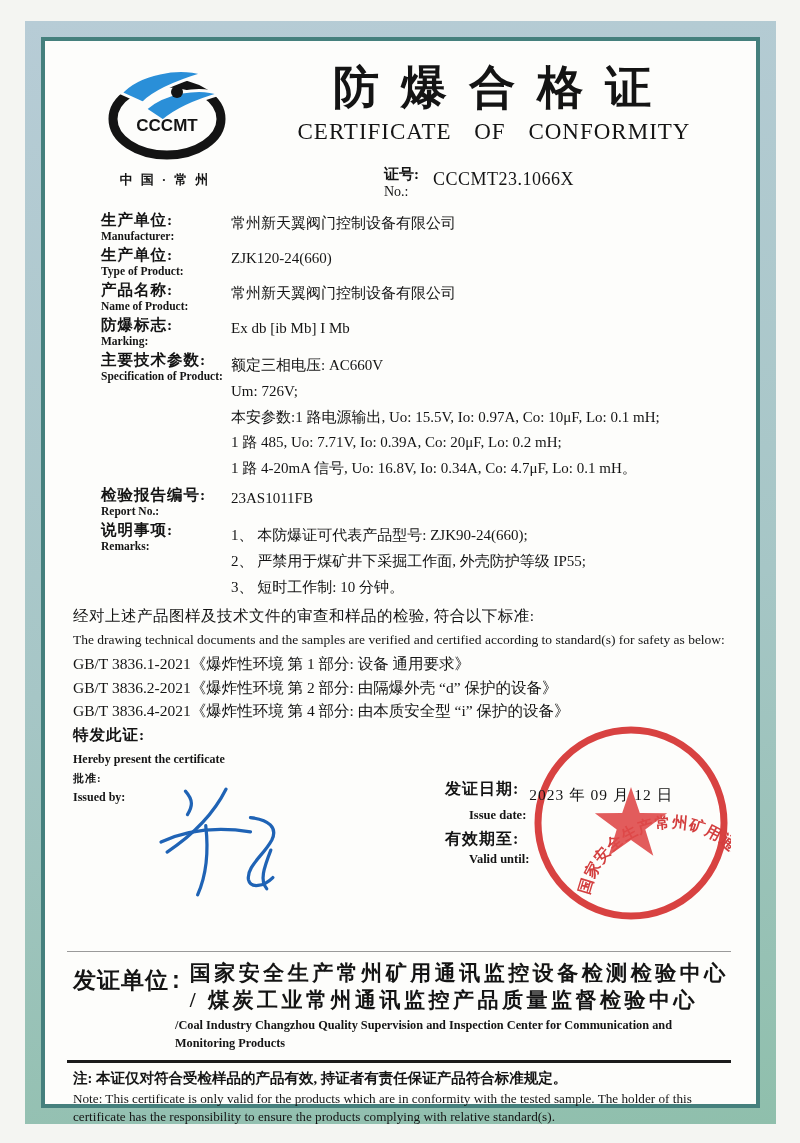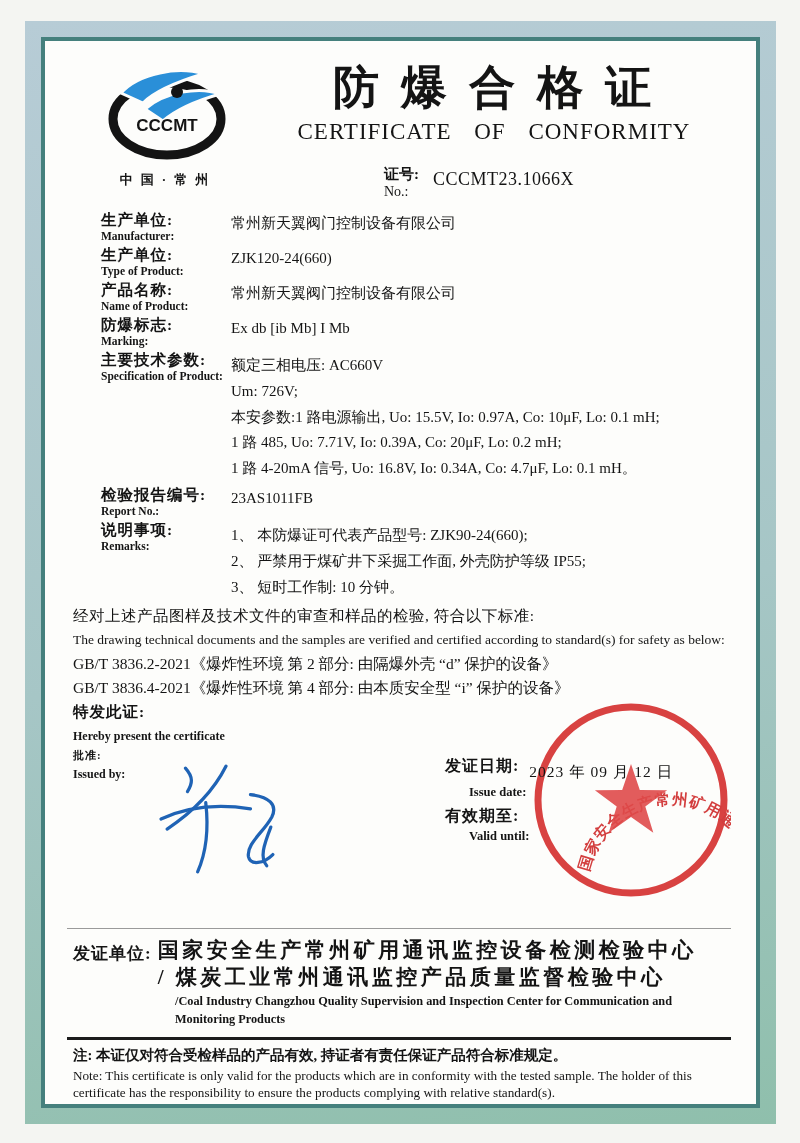--- a/index.html
+++ b/index.html
@@ -50,21 +50,21 @@
   .date-label-cn { font-size:16px; font-weight:bold; letter-spacing:1px; white-space:nowrap; }
   .date-label-en { font-size:12.5px; font-weight:bold; margin:2px 0 6px 24px; }
   .date-value { font-size:15.5px; white-space:nowrap; padding:6px 0 0 10px; position:relative; z-index:3; letter-spacing:1px; }
   .stamp { position:absolute; left:458px; top:-48px; width:200px; height:200px; z-index:1; opacity:0.93; }
 
   .divider-thin { border-top:1px solid #9a9a9a; margin:2px -6px 8px -6px; }
   .divider-thick { border-top:3px solid #1c1c1c; margin:8px -6px 6px -6px; }
 
   
   .approval-cn-row { display:flex; }
-  .approval-label { font-size:17px; font-weight:bold; white-space:nowrap; padding-top:5px; letter-spacing:1px; }
+  .approval-label { font-size:23px; font-weight:bold; white-space:nowrap; padding-top:5px; letter-spacing:1px;font-family:Liberation Mono, monospace; }
   .approval-lines { font-size:21px; font-weight:bold; letter-spacing:3.5px; line-height:1.3; margin-left:6px; white-space:nowrap; }
   .approval-en { font-size:12.3px; font-weight:bold; line-height:1.45; margin-top:2px; }
   .approval-en .indent { padding-left:102px; }
 
   
   .note-cn { font-size:14.5px; font-weight:bold; margin-top:4px; }
   .note-en { font-size:13.2px; line-height:1.3; margin-top:2px; }
 </style>
 </head>
 <body>
@@ -164,20 +164,21 @@
         <div class="value-line">1、 本防爆证可代表产品型号: ZJK90-24(660);</div>
         <div class="value-line">2、 严禁用于煤矿井下采掘工作面, 外壳防护等级 IP55;</div>
         <div class="value-line">3、 短时工作制: 10 分钟。</div>
       </div>
     </div>
   </div>
 
   <div class="statement-cn">经对上述产品图样及技术文件的审查和样品的检验, 符合以下标准:</div>
   <div class="statement-en">The drawing technical documents and the samples are verified and certified according to standard(s) for safety as below:</div>
   <div class="standards">
+    <div class="standard-line">GB/T 3836.1-2021《爆炸性环境 第 1 部分: 设备 通用要求》</div>
     <div class="standard-line">GB/T 3836.2-2021《爆炸性环境 第 2 部分: 由隔爆外壳 “d” 保护的设备》</div>
     <div class="standard-line">GB/T 3836.4-2021《爆炸性环境 第 4 部分: 由本质安全型 “i” 保护的设备》</div>
   </div>
 
   <div class="grant-cn">特发此证:</div>
   <div class="grant-en">Hereby present the certificate</div>
 
   <div class="issue-row">
     <div class="approve-cn">批准:</div>
     <div class="approve-en">Issued by:</div>

